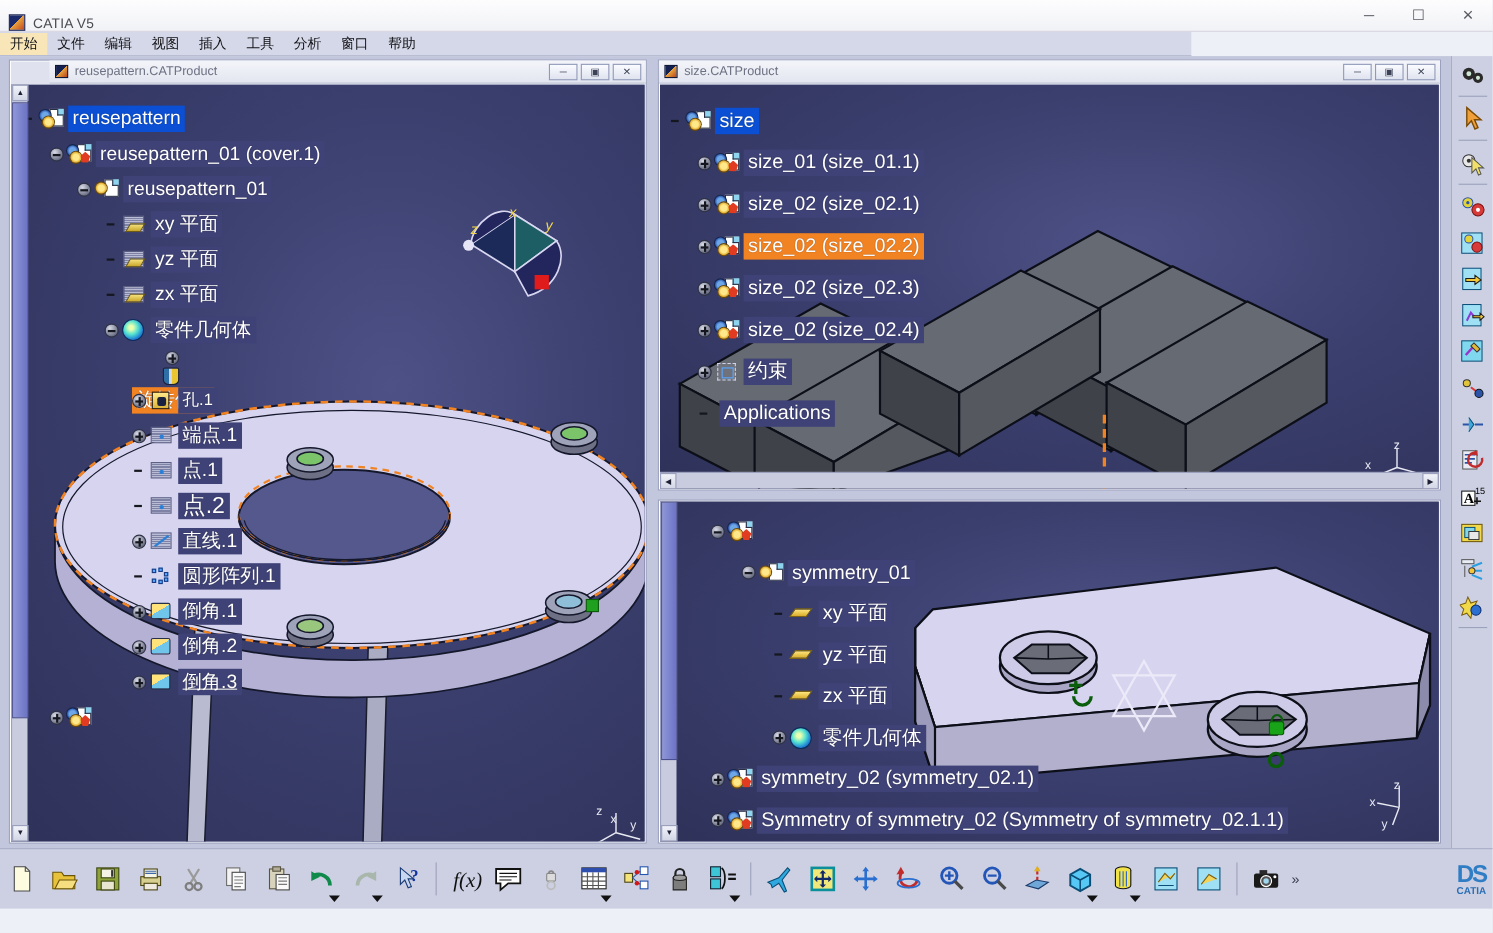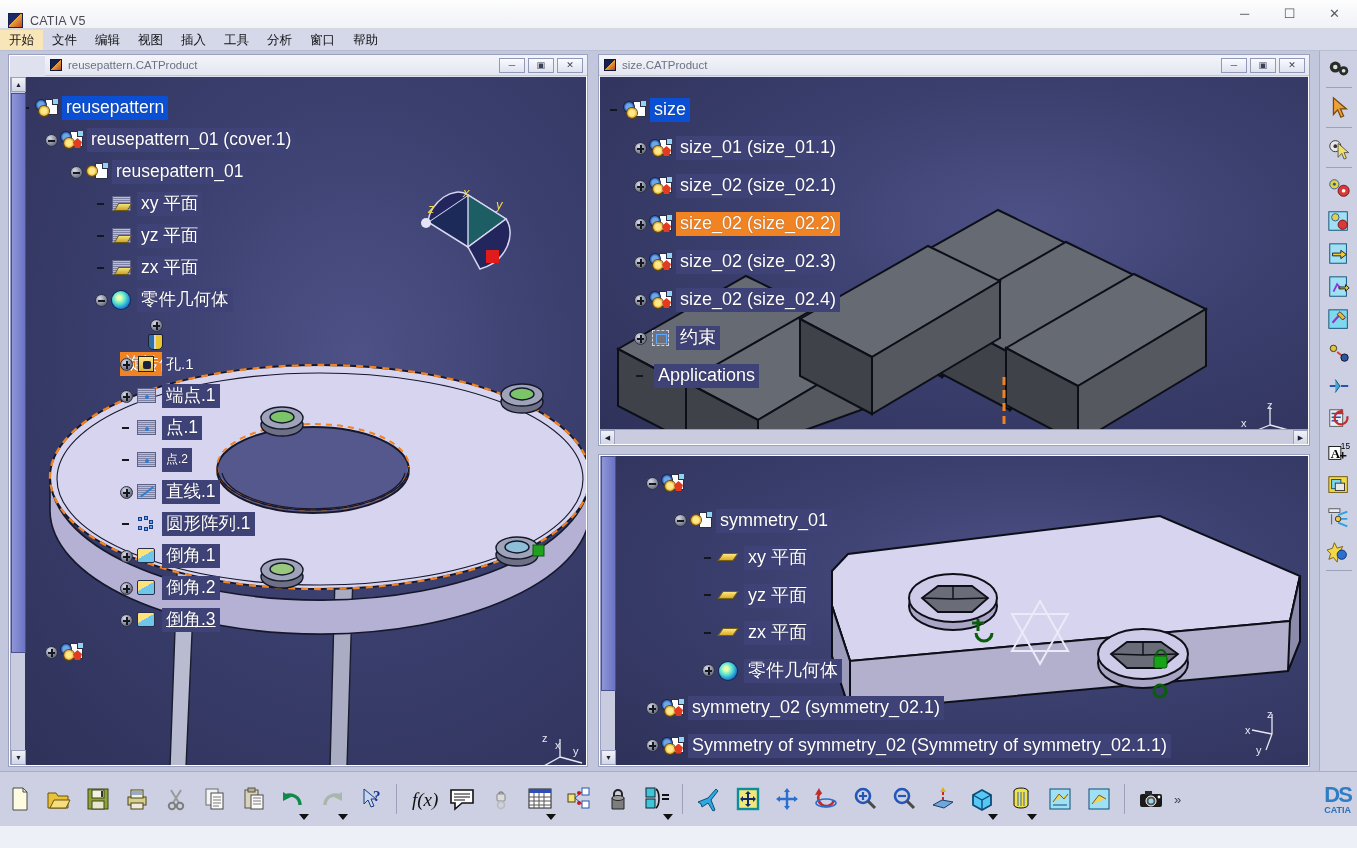--- a/index.html
+++ b/index.html
@@ -24,21 +24,21 @@
   }
   .app-title { font-size:12.5px; color:#4a4a52; letter-spacing:.2px;}
   .winbtns { margin-left:auto; display:flex; height:29px; }
   .winbtn {
     width:45px;height:29px;display:flex;align-items:center;justify-content:center;
     font-size:13px;color:#5a5a62;
   }
 
   
   .menubar {
-    position:absolute; left:0; top:29px; width:1357px; height:22px;
+    position:absolute; left:0; top:29px; width:1083px; height:22px;
     background:#d5d8e8; border-bottom:1px solid #b9bdd2;
     display:flex; align-items:center; font-size:12.5px; color:#101014;
   }
   .menuitem { padding:2px 9px; line-height:16px; cursor:default; }
   .menuitem.active { background:#f8e6b8; }
 
   
   .workspace {
     position:absolute; left:0; top:51px; width:1319px; height:720px;
     background:#c3c7dd;
@@ -351,21 +351,21 @@
                 </span>
                 <span class="lbl">端点.1</span>
               </div>
               <div class="node" style="left: 110px; top: 338px; font-size: 17.5px;">
                 <span class="expander none"></span>
                 <span class="tnode-icon">
                   <span class="ic-pts"></span>
                 </span>
                 <span class="lbl">点.1</span>
               </div>
-              <div class="node" style="left: 110px; top: 370px; font-size: 12px;">
+              <div class="node" style="left: 110px; top: 370px; font-size: 21px;">
                 <span class="expander none"></span>
                 <span class="tnode-icon">
                   <span class="ic-pts"></span>
                 </span>
                 <span class="lbl">点.2</span>
               </div>
               <div class="node" style="left: 110px; top: 402px; font-size: 17.5px;">
                 <span class="expander plus"></span>
                 <span class="tnode-icon">
                   <span class="ic-line"></span>

